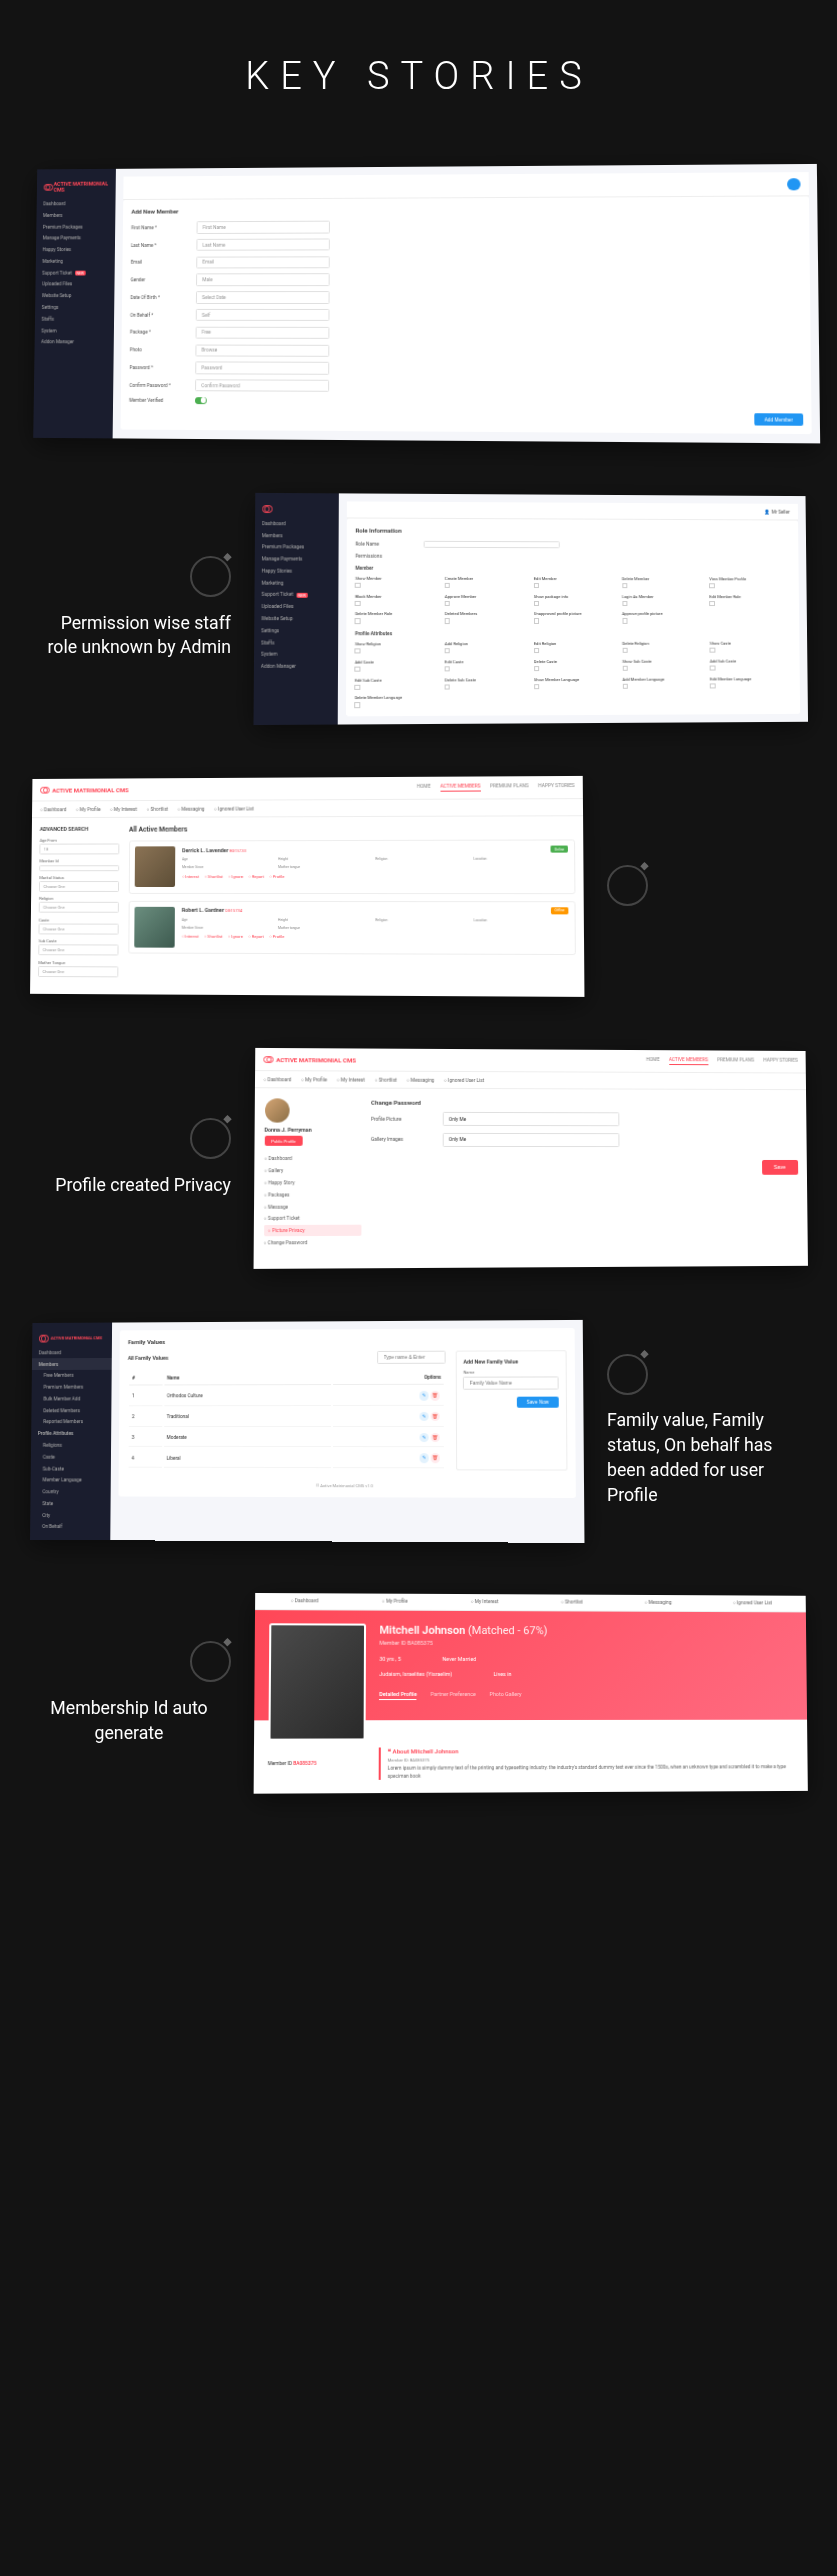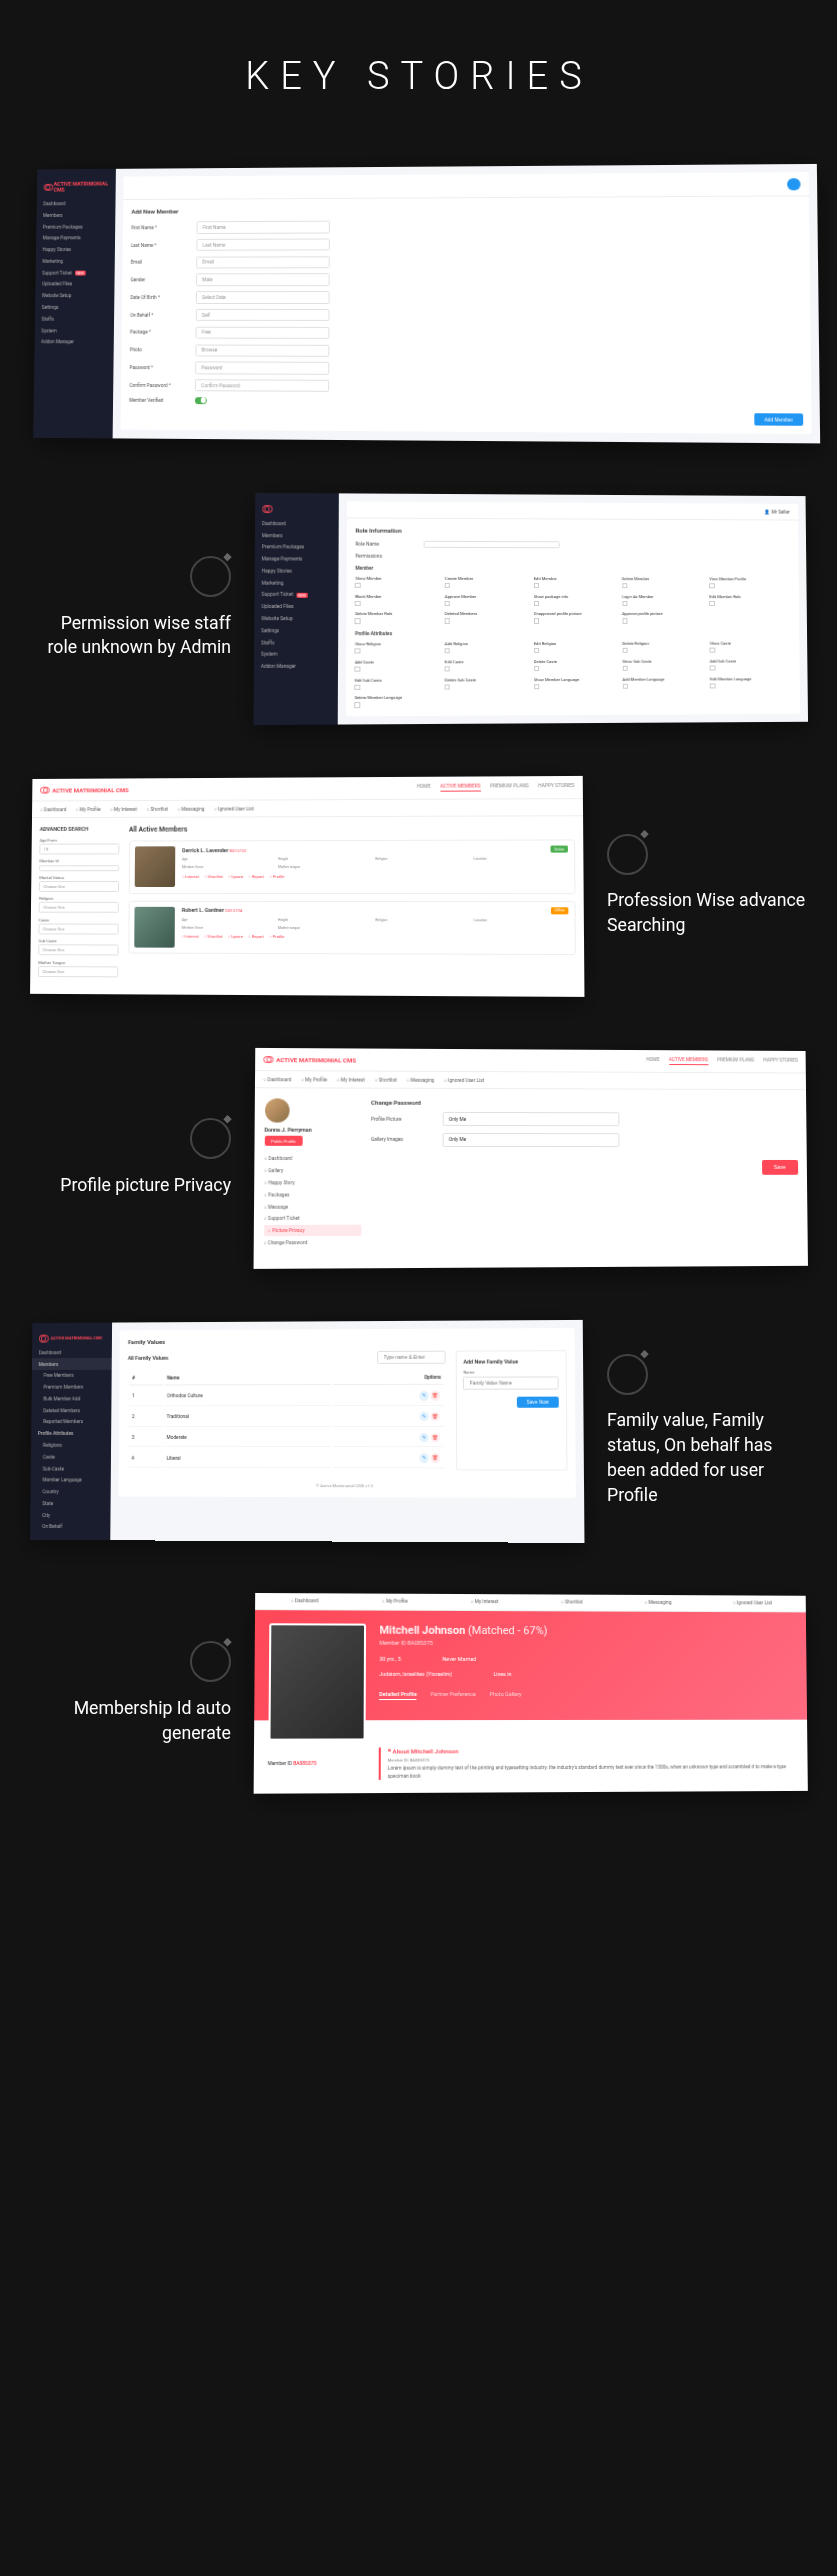--- a/index.html
+++ b/index.html
@@ -795,21 +795,20 @@
                   </div>
                 </div>
               </div>
             </div>
         </div>
       </div>
     </div>
   </div>
   <div class="caption">
     <div class="ring-icon"></div>
-    <div class="caption-text">Profession Wise advance Searching</div>
   </div>
 </div>
 
 <div class="feature-block reverse">
   <div class="screenshot">
     <div class="front-shot">
       <div class="front-header">
         <div class="front-logo">
             <span class="logo-rings"></span>
             <span>ACTIVE MATRIMONIAL CMS</span>
@@ -859,21 +858,21 @@
             </div>
           <div style="text-align:right;margin-top:13.6px;">
             <button class="btn-save">Save</button>
           </div>
         </div>
       </div>
     </div>
   </div>
   <div class="caption" style="align-items:flex-end;text-align:right;">
     <div class="ring-icon"></div>
-    <div class="caption-text">Profile picture Privacy</div>
+    <div class="caption-text">Profile created Privacy</div>
   </div>
 </div>
 
 <div class="feature-block">
   <div class="screenshot">
     <div class="shot">
       <div class="dark-sidebar">
         <div class="logo">
             <span class="logo-rings"></span>
             <span style="font-size:4.1px;">ACTIVE MATRIMONIAL CMS</span>
@@ -998,18 +997,18 @@
       </div>
       <div class="prof-body">
         <div class="about-box">
           <div class="about-title">❝ <span>About Mitchell Johnson</span></div>
           <div class="about-sub">Member ID: BA085375</div>
           <div class="about-text">Lorem ipsum is simply dummy text of the printing and typesetting industry. the industry's standard dummy text ever since the 1500s, when an unknown type and scrambled it to make a type speciman book</div>
         </div>
       </div>
     </div>
   </div>
-  <div class="caption" style="align-items:flex-end;text-align:right;">
+  <div class="caption" style="align-items:flex-end;text-align:center;">
     <div class="ring-icon"></div>
     <div class="caption-text">Membership Id auto generate</div>
   </div>
 </div>
 
 
 </body></html>

